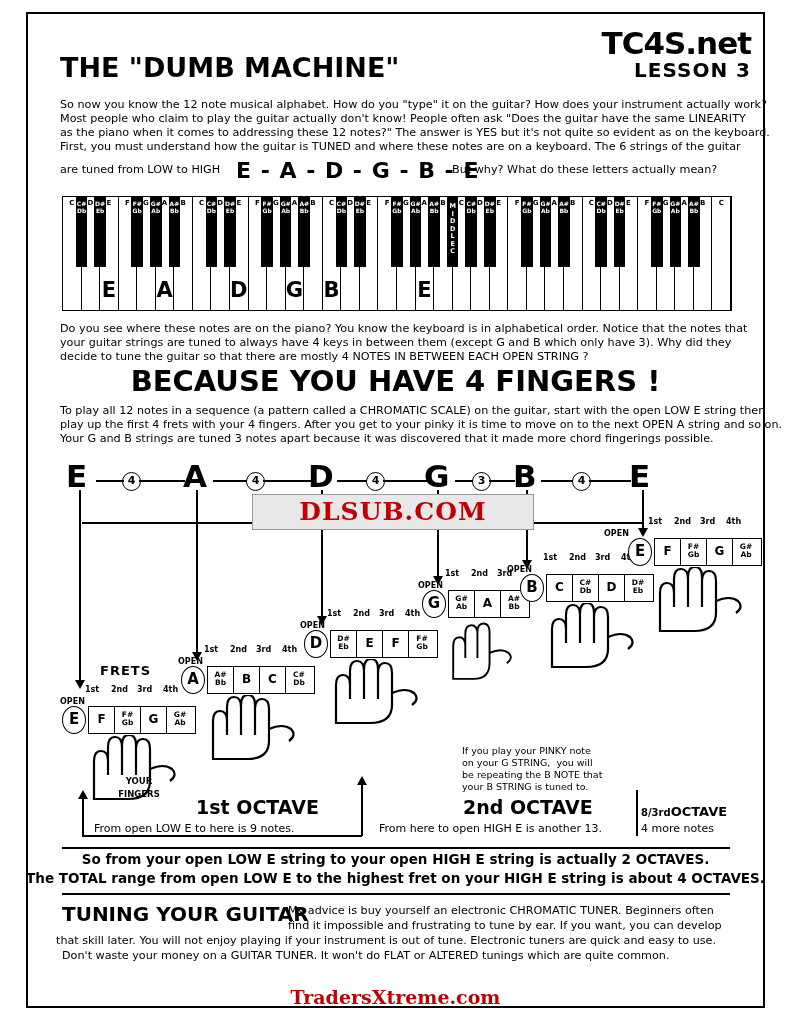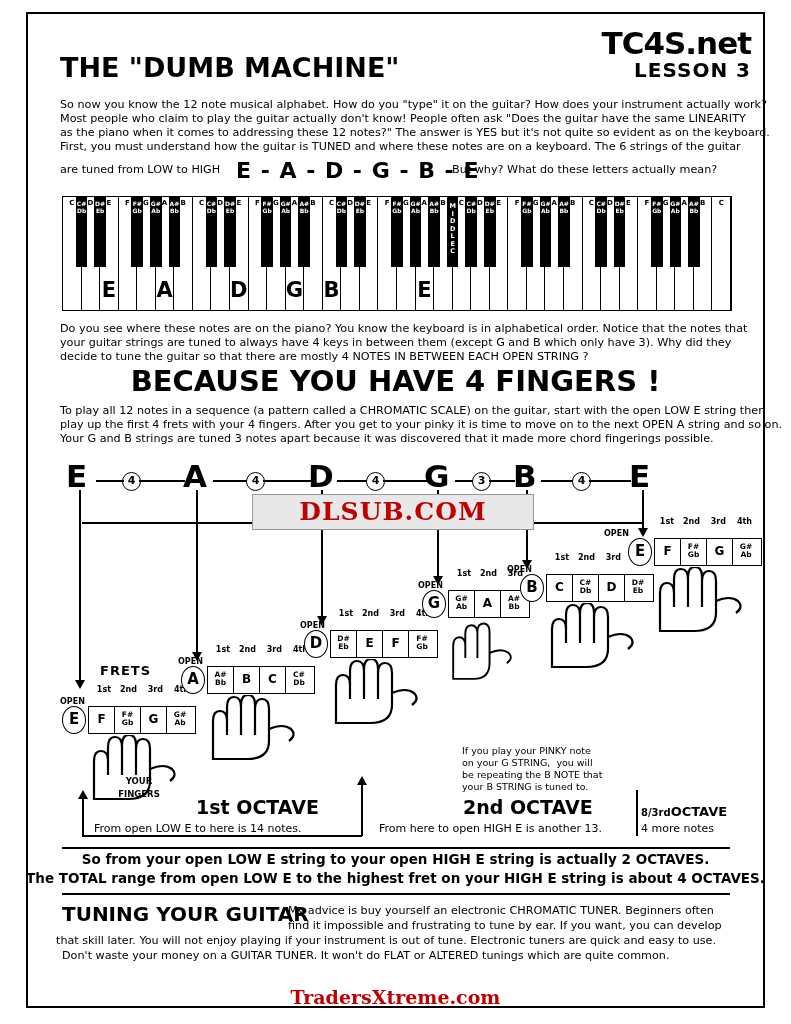--- a/index.html
+++ b/index.html
@@ -30,21 +30,21 @@
   
   .stringletter{position:absolute;font-size:31px;font-weight:bold;}
   .gap{position:absolute;font-size:11px;font-weight:bold;border:1.5px solid #000;border-radius:50%;width:17px;height:17px;line-height:15px;text-align:center;background:#fff;}
   .vline{position:absolute;width:1.5px;background:#000;}
   .hline{position:absolute;height:1.5px;background:#000;}
   .arrowdown{position:absolute;width:0;height:0;border-left:5px solid transparent;border-right:5px solid transparent;border-top:9px solid #000;}
   .arrowup{position:absolute;width:0;height:0;border-left:5px solid transparent;border-right:5px solid transparent;border-bottom:9px solid #000;}
 
   .openlab{position:absolute;font-size:8px;font-weight:bold;}
   .fretnums{position:absolute;font-size:8px;font-weight:bold;}
-  .fretnums span{display:inline-block;width:26px;text-align:right;}
+  .fretnums span{display:inline-block;width:26px;text-align:left;}
   .opencircle{position:absolute;width:22px;height:26px;border:1.6px solid #000;border-radius:50%;text-align:center;font-size:15px;font-weight:bold;line-height:24px;background:#fff;}
   .fretbox{position:absolute;border:1.4px solid #000;height:26px;display:flex;background:#fff;}
   .fretbox div{width:26px;border-right:1.2px solid #000;text-align:center;font-size:12px;font-weight:bold;line-height:25px;box-sizing:border-box;}
   .fretbox div:last-child{border-right:none;}
   .fretbox div small{display:block;font-size:7.5px;line-height:8px;font-weight:bold;}
   .fretbox div.two{line-height:9px;padding-top:4px;}
 
   .hand{position:absolute;}
   .fretslabel{position:absolute;font-size:13px;font-weight:bold;letter-spacing:1px;}
   .yourfingers{position:absolute;font-size:8.5px;font-weight:bold;text-align:center;line-height:13px;}
@@ -482,21 +482,21 @@
 be repeating the B NOTE that
 your B STRING is tuned to.</div>
 
   <div class="vline" style="left:82px;top:798px;height:38px;"></div>
   <div class="arrowup" style="left:78px;top:790px;"></div>
   <div class="hline" style="left:82px;top:835px;width:280px;"></div>
   <div class="vline" style="left:361px;top:784px;height:52px;"></div>
   <div class="arrowup" style="left:357px;top:776px;"></div>
 
   <div class="octlabel" style="left:196px;top:796px;">1st OCTAVE</div>
-  <div class="octsub" style="left:94px;top:822px;">From open LOW E to here is 14 notes.</div>
+  <div class="octsub" style="left:94px;top:822px;">From open LOW E to here is 9 notes.</div>
 
   <div class="octlabel" style="left:463px;top:796px;">2nd OCTAVE</div>
   <div class="octsub" style="left:379px;top:822px;">From here to open HIGH E is another 13.</div>
 
   <div class="vline" style="left:636px;top:790px;height:46px;"></div>
   <div class="thirdoct" style="left:641px;top:804px;">
     <span style="font-size:10px;">8/3rd</span><span>OCTAVE</span><br>
     <small>4 more notes</small>
   </div>
 

